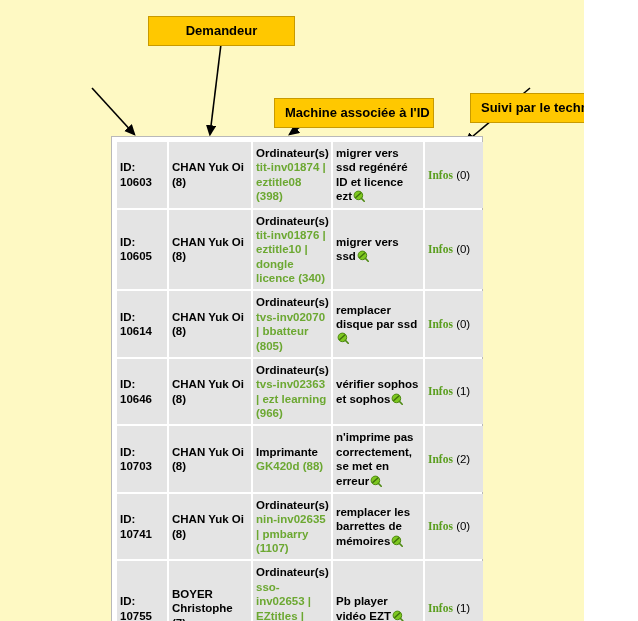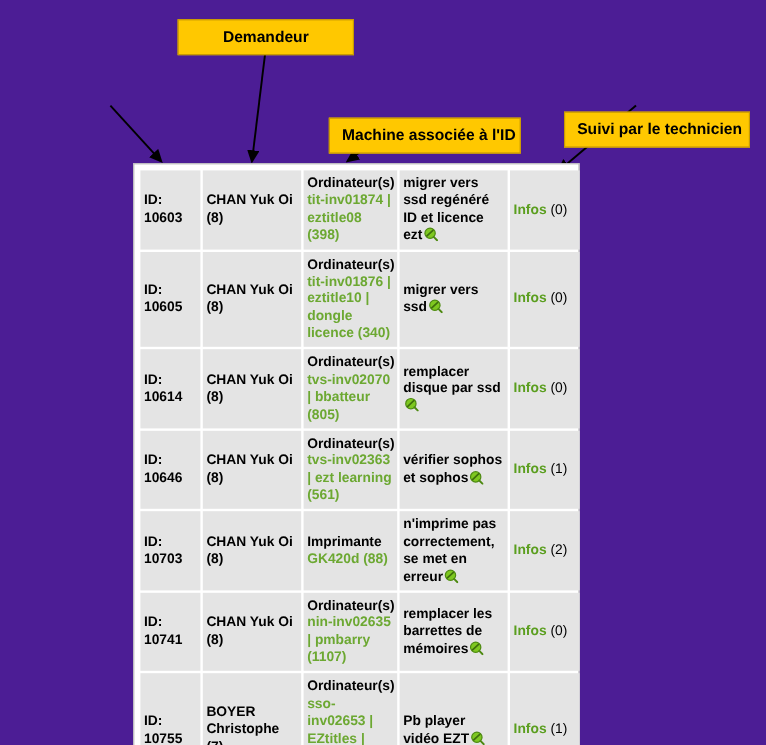--- a/index.html
+++ b/index.html
@@ -3,24 +3,24 @@
 <meta charset="utf-8">
 <style>
   html, body {
     margin: 0;
     padding: 0;
     background: #ffffff;
     font-family: "Liberation Sans", sans-serif;
   }
   #screen {
     position: relative;
-    width: 638px;
+    width: 584px;
     height: 621px;
     overflow: hidden;
-    background: #4c1d95;
+    background: #fef9c3;
   }
 
   
   .callout {
     position: absolute;
     background: #FFC800;
     border: 1px solid #c89a00;
     color: #000000;
     font-weight: bold;
     font-size: 13px;
@@ -72,20 +72,21 @@
   td.c-desc    { width: 90px; text-align: left; padding-left: 5px; }
   td.c-infos   { width: 58px; font-weight: normal; }
 
   .mach-type { color: #000000; display: block; }
   .mach-name { color: #6ca832; font-weight: bold; display: block; }
 
   .infos-link {
     color: #5a9e1e;
     font-weight: bold;
     text-decoration: none;
+    font-family: Liberation Serif, serif;
   }
   .infos-count { color: #000000; font-weight: normal; }
 
   
   .glyph {
     display: inline-block;
     width: 12px;
     height: 12px;
     vertical-align: -2px;
     margin-left: 1px;
@@ -155,21 +156,21 @@
                   <path d="M2.8 7.6 L7.8 2.9" stroke="#3f6f0c" stroke-width="1.4" stroke-linecap="round"></path>
                   <path d="M8.4 8.4 L11.2 11.2" stroke="#4e8a12" stroke-width="1.6" stroke-linecap="round"></path>
                 </svg></span></td>
             <td class="c-infos"><span class="infos-link">Infos</span> <span class="infos-count">(0)</span></td>
           </tr>
           <tr>
             <td class="c-id"><span>ID:</span><br><span>10646</span></td>
             <td class="c-user">CHAN Yuk Oi (8)</td>
             <td class="c-machine">
               <span class="mach-type">Ordinateur(s)</span>
-              <span class="mach-name">tvs-inv02363 | ezt learning (561)</span>
+              <span class="mach-name">tvs-inv02363 | ezt learning (966)</span>
             </td>
             <td class="c-desc"><span>vérifier sophos et sophos</span><span class="glyph"><svg viewBox="0 0 12 12" width="12" height="12">
                   <circle cx="5.4" cy="5.4" r="4.3" fill="#7ec820" stroke="#4e8a12" stroke-width="1"></circle>
                   <path d="M2.8 7.6 L7.8 2.9" stroke="#3f6f0c" stroke-width="1.4" stroke-linecap="round"></path>
                   <path d="M8.4 8.4 L11.2 11.2" stroke="#4e8a12" stroke-width="1.6" stroke-linecap="round"></path>
                 </svg></span></td>
             <td class="c-infos"><span class="infos-link">Infos</span> <span class="infos-count">(1)</span></td>
           </tr>
           <tr>
             <td class="c-id"><span>ID:</span><br><span>10703</span></td>

